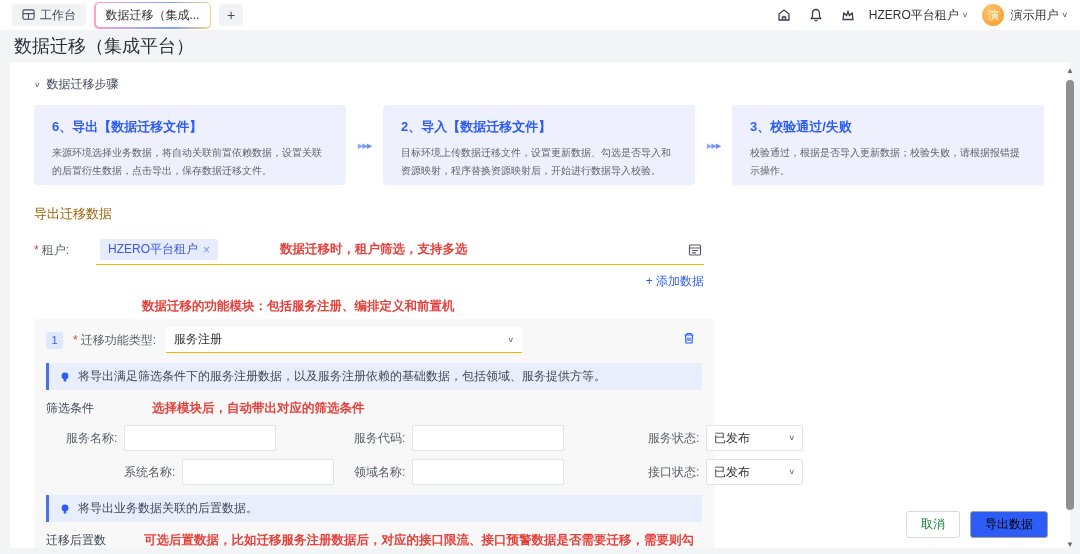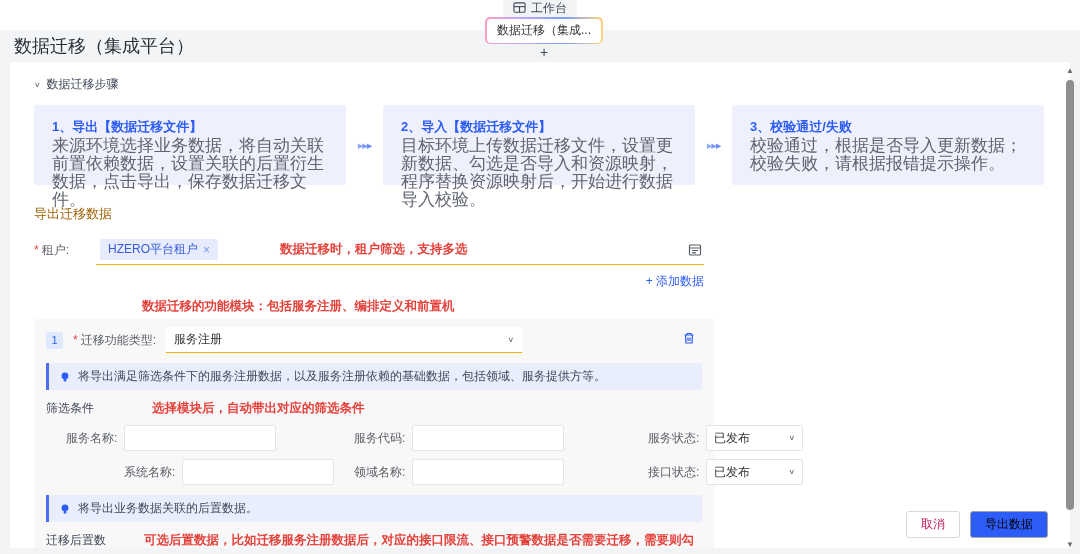--- a/index.html
+++ b/index.html
@@ -1,20 +1,20 @@
 <!DOCTYPE html>
 <html><head>
 <meta charset="utf-8">
 <style>
   * { margin:0; padding:0; box-sizing:border-box; }
   html,body { width:1080px; height:554px; overflow:hidden;
     font-family:"Liberation Sans","DejaVu Sans",sans-serif; background:#f3f4f6; color:#333; }
 
   
-  .tabbar { height:30px; background:#fff; display:flex; align-items:center; padding:0 12px;flex-direction:column; }
+  .tabbar { height:30px; background:#fff; display:flex; align-items:center; padding:0 12px; }
   .tab { display:flex; align-items:center; gap:5px; height:22px; padding:0 10px;
     background:#f2f3f5; border-radius:4px; font-size:12px; color:#42485a; cursor:pointer; }
   .tab + .tab-active-wrap { margin-left:8px; }
   .tab-active-wrap { padding:1.5px; border-radius:5px; margin-left:8px;
     background:linear-gradient(90deg,#ff9ec6,#b9a6ff,#7aa2ff,#ffd27a); }
   .tab-active { height:21px; background:#fff; border-radius:4px; padding:12px 10px;
     display:flex; align-items:center; font-size:12px; color:#333; min-width:108px; }
   .tab-add { margin-left:8px; width:24px; height:22px; background:#f2f3f5; border-radius:4px;
     display:flex; align-items:center; justify-content:center; font-size:14px; color:#42485a; cursor:pointer; }
   .tabbar .spacer { flex:1; }
@@ -34,21 +34,21 @@
 
   
   .card { position:relative; margin:0 10px; background:#fff; height:486px; border-radius:2px;
     padding:14px 26px 10px 24px; overflow:hidden; }
 
   .collapse-header { font-size:12px; color:#42485a; display:flex; align-items:center; gap:6px; cursor:pointer; }
 
   .steps-row { display:flex; align-items:center; margin-top:12px; }
   .step-card { width:312px; height:80px; background:#eef1fd; border-radius:3px; padding:13px 18px; }
   .step-title { font-size:13px; font-weight:bold; color:#2d5cf6; }
-  .step-desc { margin-top:1px; font-size:17px; line-height:18px; color:#5f6470; }
+  .step-desc { margin-top:8px; font-size:10px; line-height:18px; color:#5f6470; }
   .step-arrow { flex:1; text-align:center; font-size:11px; letter-spacing:-1px;
     background:linear-gradient(90deg,#c3d0fb,#2d5cf6); -webkit-background-clip:text;
     background-clip:text; color:transparent; }
 
   .form-title { margin-top:20px; font-size:13px; color:#a16207; }
 
   .req { color:#e5413b; margin-right:3px; font-size:12px; }
   .tenant-row { margin-top:14px; display:flex; align-items:flex-end; }
   .tenant-label { width:62px; font-size:12px; color:#5a5e66; padding-bottom:6px; }
   .tenant-field { position:relative; width:608px; border-bottom:1px solid #f7b500;
@@ -93,21 +93,21 @@
   .f-input { width:152px; height:26px; background:#fff; border:1px solid #e3e4e8; border-radius:2px; }
   .f-cell.c2 .f-label { margin-left:78px; }
   .f-cell.c3 .f-label { margin-left:84px; }
   .f-select { width:97px; height:26px; background:#fff; border:1px solid #e3e4e8; border-radius:2px;
     display:flex; align-items:center; justify-content:space-between; padding:0 7px;
     font-size:12px; color:#333; cursor:pointer; }
 
   .footer-btns { position:absolute; right:22px; bottom:10px; display:flex; gap:10px; }
   .btn { height:27px; padding:0 14px; font-size:12px; border-radius:3px; display:flex;
     align-items:center; cursor:pointer; }
-  .btn-cancel { background:#fff; border:1px solid #d9d9d9; color:#be185d; }
+  .btn-cancel { background:#fff; border:1px solid #d9d9d9; color:#15803d; }
   .btn-primary { background:#2d5cf6; border:1px solid #a3a3a3; color:#000000; }
 
   
   .scrollbar { position:absolute; top:64px; right:4px; width:12px; height:486px; }
   .sb-arrow { width:12px; height:12px; display:flex; align-items:center; justify-content:center;
     color:#6d6d6d; font-size:8px; cursor:pointer; }
   .sb-arrow.down { position:absolute; bottom:0; }
   .sb-thumb { position:absolute; top:16px; left:2px; width:8px; height:430px;
     background:#8f8f8f; border-radius:4px; cursor:grab; }
 </style>
@@ -162,21 +162,21 @@
 
 <div class="card">
 
   <div class="collapse-header">
     <span class="caret">∨</span>
     <span>数据迁移步骤</span>
   </div>
 
   <div class="steps-row">
     <div class="step-card">
-      <div class="step-title">1、导出【数据迁移文件】</div>
+      <div class="step-title">6、导出【数据迁移文件】</div>
       <div class="step-desc">来源环境选择业务数据，将自动关联前置依赖数据，设置关联的后置衍生数据，点击导出，保存数据迁移文件。</div>
     </div>
     <div class="step-arrow">▸▸▸</div>
     <div class="step-card">
       <div class="step-title">2、导入【数据迁移文件】</div>
       <div class="step-desc">目标环境上传数据迁移文件，设置更新数据、勾选是否导入和资源映射，程序替换资源映射后，开始进行数据导入校验。</div>
     </div>
     <div class="step-arrow">▸▸▸</div>
     <div class="step-card">
       <div class="step-title">3、校验通过/失败</div>

